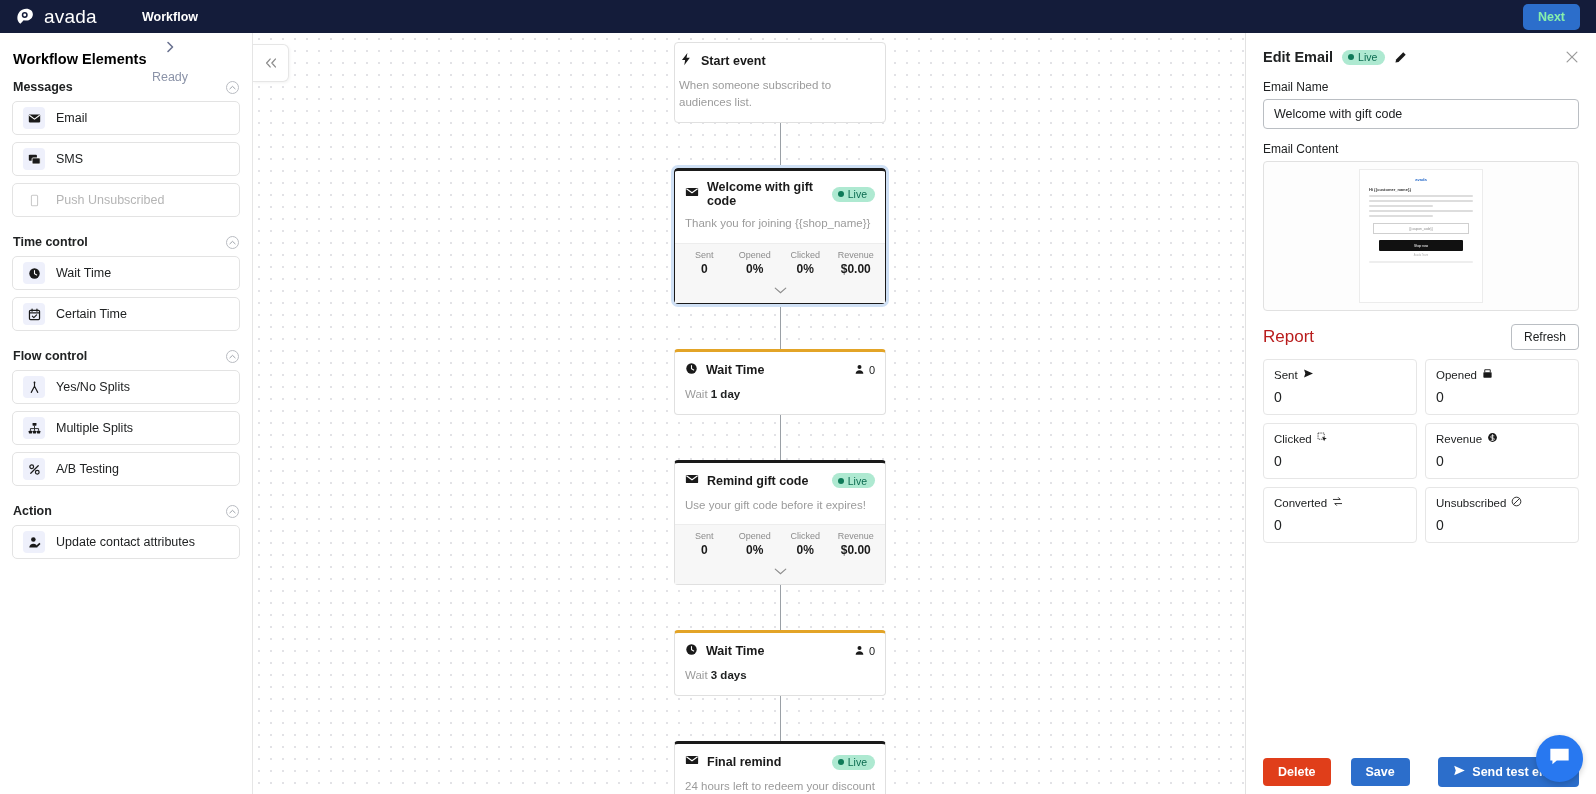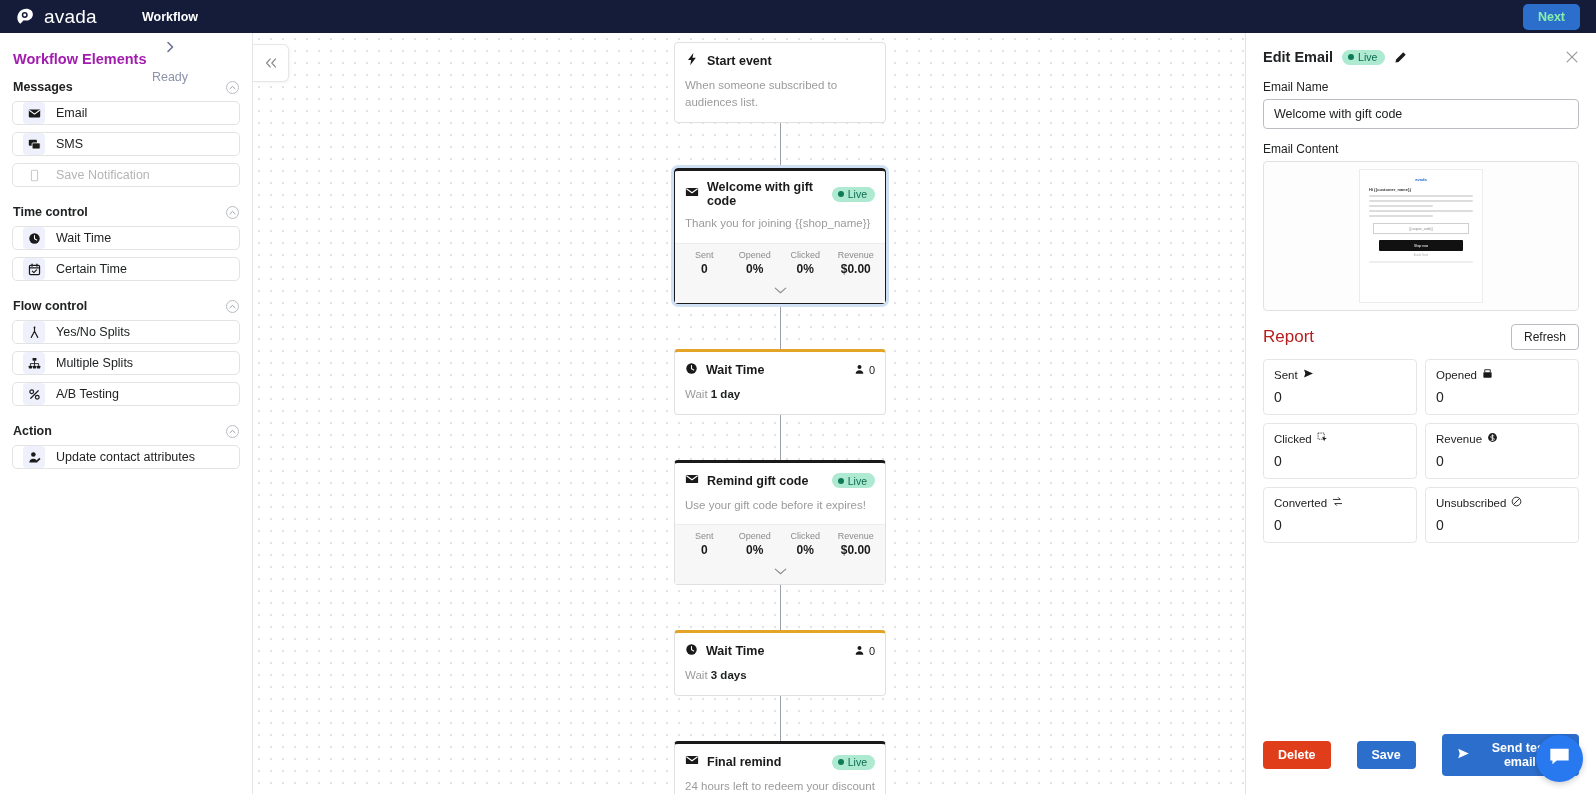--- a/index.html
+++ b/index.html
@@ -42,36 +42,36 @@
 
   
   .sidebar {
     width: 253px; min-width: 253px;
     background: #fff;
     border-right: 1px solid #e6e6e6;
     padding: 14px 12px 0 12px;
     position: relative; z-index: 20;
     overflow: hidden;
   }
-  .sb-title { font-size: 14.5px; font-weight: bold; color: #a21caf; margin: 4px 0 13px 1px; }
+  .sb-title { font-size: 14.5px; font-weight: bold; color: #000000; margin: 4px 0 13px 1px; }
   .sb-section {
     display: flex; align-items: center; justify-content: space-between;
     margin: 0 1px 7px 1px;
   }
   .sb-section-label { font-size: 12.5px; font-weight: bold; color: #202223; }
   .sb-collapse-icon {
     width: 13px; height: 13px; border-radius: 50%;
     border: 1px solid #b9bcc2;
     display: flex; align-items: center; justify-content: center;
     cursor: pointer;
   }
   .sb-collapse-icon svg { display: block; }
   .sb-item {
     display: flex; align-items: center; gap: 11px;
-    height: 24px; margin-bottom: 7px;
+    height: 34px; margin-bottom: 7px;
     border: 1px solid #e3e3e3; border-radius: 5px;
     padding: 0 10px; cursor: pointer;
     background: #fff;
   }
   .sb-item.disabled { cursor: default; }
   .sb-ico {
     width: 22px; height: 22px; border-radius: 4px;
     background: #eef0fb;
     display: flex; align-items: center; justify-content: center;
     flex: 0 0 auto;
@@ -145,21 +145,21 @@
     border-top: 1px solid #ededed;
     display: flex; padding: 6px 4px 2px 4px;
   }
   .stat { flex: 1; text-align: center; }
   .stat-label { font-size: 9px; color: #8c8c8c; margin-bottom: 2px; }
   .stat-value { font-size: 12px; font-weight: bold; color: #1a1a1a; }
   .node-chevron {
     background: #f7f7f7; display: flex; justify-content: center;
     padding: 2px 0 5px 0; cursor: pointer;
   }
-  .start-node { padding: 9px 10px 12px 10px; }
+  .start-node { padding: 9px 10px 12px 4px; }
 
   
   .panel {
     width: 351px; min-width: 351px;
     background: #fff;
     border-left: 1px solid #e2e2e2;
     position: relative;
     display: flex; flex-direction: column;
     z-index: 20;
   }
@@ -222,22 +222,22 @@
     border: 1px solid #e6e6e6; border-radius: 4px;
     padding: 8px 10px 9px 10px; background: #fff;
   }
   .metric-top {
     display: flex; align-items: center; gap: 5px;
     font-size: 11.5px; color: #202223; margin-bottom: 8px;
   }
   .metric-val { font-size: 14px; color: #202223; }
 
   .panel-foot {
-    padding: 0 17px 18px 17px;
-    display: flex; align-items: center; gap: 26px;
+    padding: 0 17px 7px 17px;
+    display: flex; align-items: center; gap: 20px;
   }
   .btn {
     border: none; border-radius: 4px; cursor: pointer;
     font-size: 12.5px; font-weight: bold; color: #fff;
     padding: 7px 15px; font-family: inherit;
   }
   .btn-delete { background: #e03e1a; }
   .btn-save { background: #2c6ecb; }
   .btn-send {
     background: #2c6ecb; margin-left: auto;
@@ -315,21 +315,21 @@
             </svg>
         </span>
         <span class="sb-label">SMS</span>
       </div>
       <div class="sb-item disabled">
         <span class="sb-ico">
           <svg width="13" height="13" viewBox="0 0 16 16">
               <rect x="4.2" y="1.5" width="7.6" height="13" rx="1.4" fill="none" stroke="#c9c9c9" stroke-width="1.3"></rect>
             </svg>
         </span>
-        <span class="sb-label">Save Notification</span>
+        <span class="sb-label">Push Unsubscribed</span>
       </div>
 
       <div class="sb-gap"></div>
 
       <div class="sb-section">
         <span class="sb-section-label">Time control</span>
         <span class="sb-collapse-icon">
           <svg width="7" height="5" viewBox="0 0 8 5">
               <path d="M1 4L4 1.2 7 4" stroke="#9ba0a8" stroke-width="1.1" fill="none" stroke-linecap="round"></path>
             </svg>

